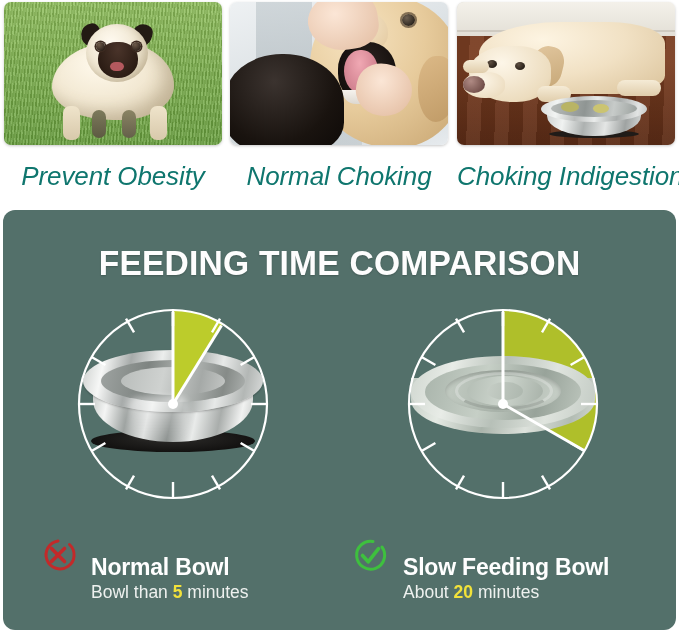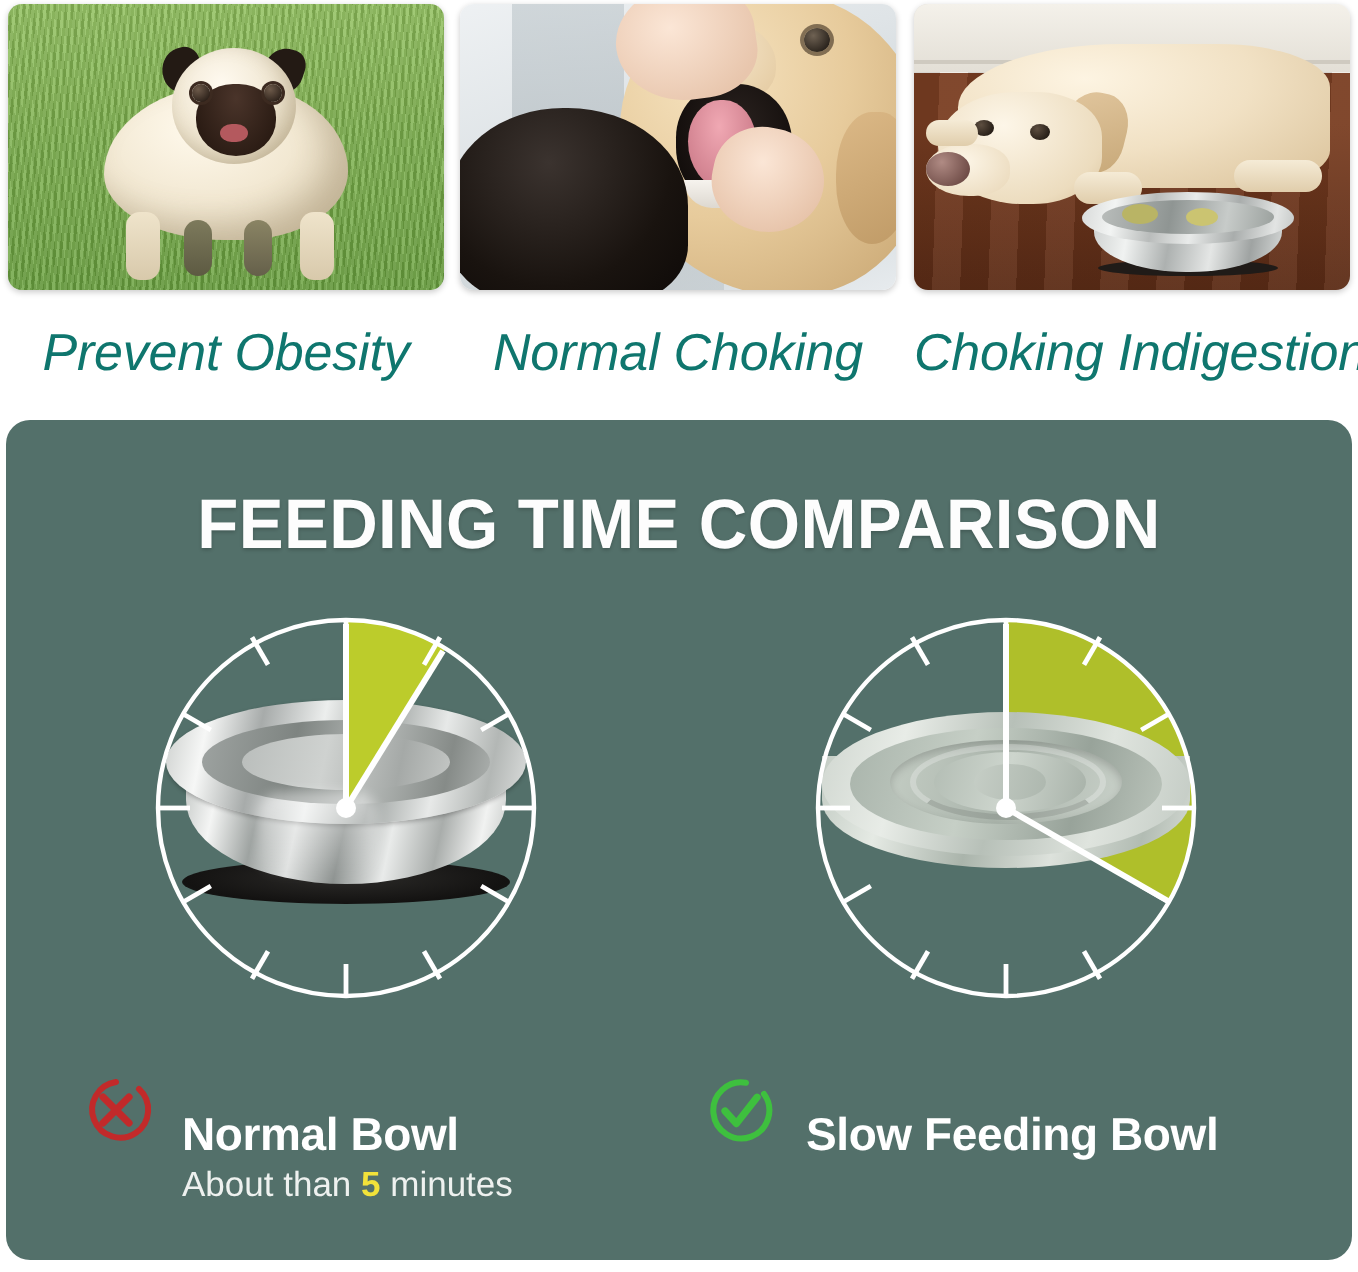--- a/index.html
+++ b/index.html
@@ -404,28 +404,29 @@
   <div class="label-row" id="label-left">
     <div class="label-icon">
       <svg width="38" height="38" viewBox="0 0 38 38">
         <path d="M30.5 8.5 A14 14 0 1 1 19 5" fill="none" stroke="#C22A2A" stroke-width="3" stroke-linecap="round"></path>
         <line x1="12.5" y1="12.5" x2="25.5" y2="25.5" stroke="#C22A2A" stroke-width="3.6" stroke-linecap="round"></line>
         <line x1="25.5" y1="12.5" x2="12.5" y2="25.5" stroke="#C22A2A" stroke-width="3.6" stroke-linecap="round"></line>
       </svg>
     </div>
     <div class="label-text">
       <div class="label-title">Normal Bowl</div>
-      <div class="label-sub"><span>About than </span><span class="hl">5</span><span> minutes</span></div>
+      <div class="label-sub"><span>Bowl than </span><span class="hl">5</span><span> minutes</span></div>
     </div>
   </div>
 
   <div class="label-row" id="label-right">
     <div class="label-icon">
       <svg width="38" height="38" viewBox="0 0 38 38">
         <path d="M31 11 A14 14 0 1 1 22 5.4" fill="none" stroke="#3EC03E" stroke-width="3" stroke-linecap="round"></path>
         <path d="M11.5 19.5 L17.2 25.8 L27.5 12.6" fill="none" stroke="#3EC03E" stroke-width="3.6" stroke-linecap="round" stroke-linejoin="round"></path>
       </svg>
     </div>
     <div class="label-text">
       <div class="label-title">Slow Feeding Bowl</div>
+      <div class="label-sub"><span>About </span><span class="hl">20</span><span> minutes</span></div>
     </div>
   </div>
 </div>
 
 </body></html>

